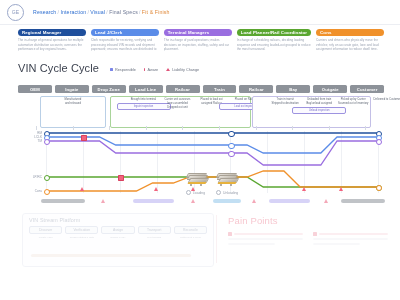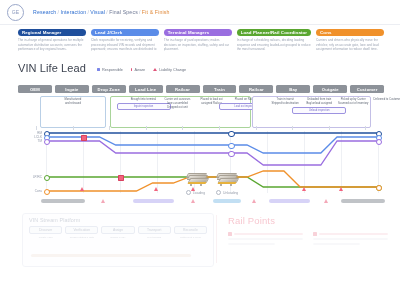--- a/index.html
+++ b/index.html
@@ -140,21 +140,21 @@
         <div class="ptitle" style="background: rgb(90, 166, 48);">Load Planner/Rail Coordinator</div>
         <div class="pbody" style="color: rgb(154, 162, 177);">In charge of scheduling railcars, deciding loading sequence and ensuring loaded-out grouped to reduce the most turnaround.</div>
       </div>
       <div class="pcard">
         <div class="ptitle" style="background: rgb(240, 145, 43);">Cons</div>
         <div class="pbody" style="color: rgb(154, 162, 177);">Carriers and drivers who physically move the vehicles; rely on accurate gate, lane and load assignment information to reduce dwell time.</div>
       </div>
     </div>
 
   <div class="sect">
-    <h1>VIN Life Lead</h1>
+    <h1>VIN Cycle Cycle</h1>
     <div class="legend" id="legend">
         <div class="lg">
           <span class="sq" style="background: rgb(123, 134, 232);"></span>
           <span>Responsible</span>
         </div>
         <div class="lg">
           <span class="bar" style="background: rgb(224, 85, 122);"></span>
           <span>Aware</span>
         </div>
         <div class="lg">
@@ -338,21 +338,21 @@
         <div class="plc">
           <div class="plc-h">Reconcile</div>
           <div class="plc-b">Settlement &amp; proof</div>
         </div>
       </div>
     <div class="pl-foot"></div>
   </div>
 
   <div class="pain">
     <div class="pain-divider"></div>
-    <h2>Rail Points</h2>
+    <h2>Pain Points</h2>
     <div class="pain-grid" id="paingrid">
         <div class="pitem">
           <div class="pi-head">
             <span class="pi-sq"></span>
             <span class="pi-bar" title="Manual VIN reconciliation"></span>
           </div>
           <div class="pi-line" title="Duplicate scans across ingate and load line"></div>
           <div class="pi-line s"></div>
         </div>
         <div class="pitem">

